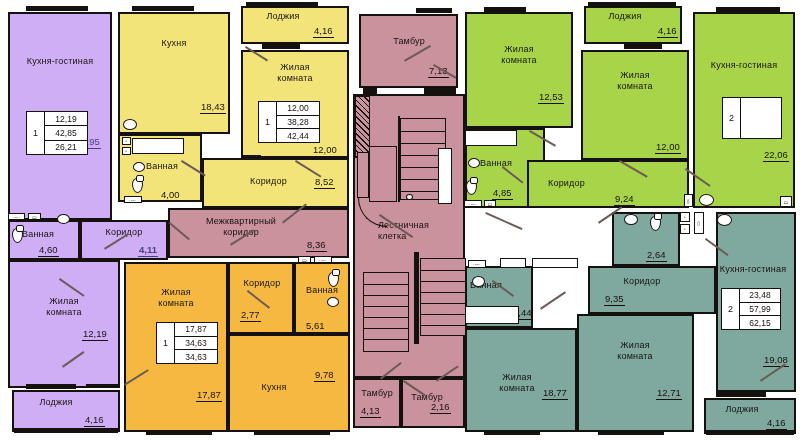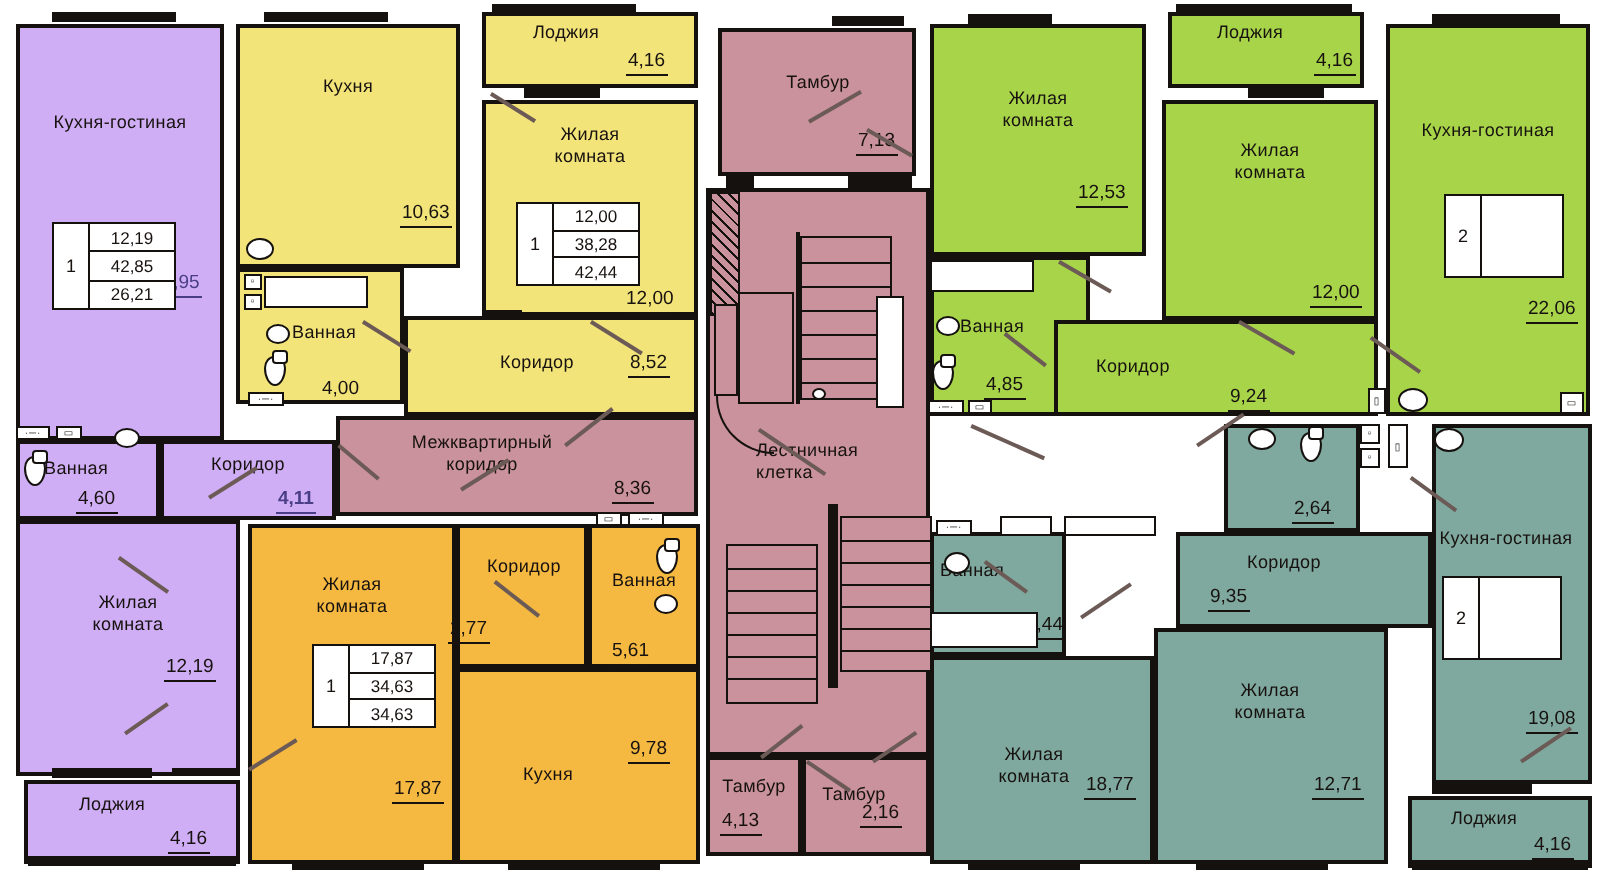--- a/index.html
+++ b/index.html
@@ -90,21 +90,21 @@
 
   <div class="rm" style="left:12px;top:390px;width:108px;height:42px;background:#cfaef5;"></div>
   <div class="lbl" style="left:16px;top:397px;width:80px;">Лоджия</div>
   <div class="num" style="left:84px;top:415px;">4,16</div>
   <div class="wall" style="left:14px;top:428px;width:104px;height:5px;"></div>
   <div class="wall" style="left:26px;top:384px;width:50px;height:5px;"></div>
   <div class="wall" style="left:86px;top:384px;width:32px;height:4px;"></div>
 
   <div class="rm" style="left:118px;top:12px;width:112px;height:122px;background:#f3e479;"></div>
   <div class="lbl" style="left:122px;top:38px;width:104px;">Кухня</div>
-  <div class="num" style="left:200px;top:102px;">10,63</div>
+  <div class="num" style="left:200px;top:102px;">18,43</div>
 
   <div class="rm" style="left:118px;top:134px;width:84px;height:68px;background:#f3e479;"></div>
   <div class="lbl" style="left:146px;top:161px;width:56px;text-align:left;">Ванная</div>
   <div class="num" style="left:160px;top:190px;">4,00</div>
   <div class="fx" style="left:132px;top:138px;width:52px;height:16px;"></div>
   <div class="wc" style="left:132px;top:178px;"></div>
   <div class="fx round" style="left:123px;top:119px;width:14px;height:11px;"></div>
   <div class="fx round" style="left:133px;top:162px;width:12px;height:10px;"></div>
   <div class="elec" style="left:122px;top:137px;width:9px;height:8px;">▫</div>
   <div class="elec" style="left:122px;top:147px;width:9px;height:8px;">▫</div>
@@ -147,21 +147,21 @@
     <div class="cnt">1</div>
     <div class="col">
       <div>17,87</div>
       <div>34,63</div>
       <div>34,63</div>
     </div>
   </div>
 
   <div class="rm" style="left:228px;top:262px;width:66px;height:72px;background:#f5b942;"></div>
   <div class="lbl" style="left:230px;top:278px;width:64px;">Коридор</div>
-  <div class="num" style="left:224px;top:310px;">2,77</div>
+  <div class="num" style="left:240px;top:310px;">2,77</div>
 
   <div class="rm" style="left:294px;top:262px;width:56px;height:72px;background:#f5b942;"></div>
   <div class="lbl" style="left:294px;top:285px;width:56px;">Ванная</div>
   <div class="num" style="left:305px;top:321px;">5,61</div>
   <div class="wc" style="left:328px;top:272px;"></div>
   <div class="fx round" style="left:327px;top:297px;width:12px;height:10px;"></div>
   <div class="fx round" style="left:327px;top:333px;width:12px;height:10px;"></div>
   <div class="elec" style="left:298px;top:256px;width:13px;height:7px;">▭</div>
   <div class="elec" style="left:314px;top:256px;width:18px;height:7px;">·─·</div>
   <div class="elec" style="left:298px;top:343px;width:13px;height:7px;">▭</div>
@@ -289,20 +289,25 @@
   <div class="fx" style="left:465px;top:306px;width:54px;height:18px;"></div>
   <div class="elec" style="left:468px;top:260px;width:18px;height:8px;">·─·</div>
   <div class="fx" style="left:500px;top:258px;width:26px;height:10px;"></div>
   <div class="fx" style="left:532px;top:258px;width:46px;height:10px;"></div>
 
   <div class="rm" style="left:716px;top:212px;width:80px;height:180px;background:#7fa89f;"></div>
   <div class="lbl" style="left:708px;top:264px;width:90px;">Кухня-гостиная</div>
   <div class="num" style="left:763px;top:355px;">19,08</div>
   <div class="badge" style="left:721px;top:288px;width:60px;height:42px;">
     <div class="cnt">2</div>
+    <div class="col">
+      <div>23,48</div>
+      <div>57,99</div>
+      <div>62,15</div>
+    </div>
   </div>
   <div class="fx round" style="left:717px;top:214px;width:15px;height:12px;"></div>
 
   <div class="rm" style="left:465px;top:328px;width:112px;height:104px;background:#7fa89f;"></div>
   <div class="lbl" style="left:469px;top:372px;width:96px;">Жилая
 комната</div>
   <div class="num" style="left:542px;top:388px;">18,77</div>
 
   <div class="rm" style="left:577px;top:314px;width:117px;height:118px;background:#7fa89f;"></div>
   <div class="lbl" style="left:581px;top:340px;width:108px;">Жилая

